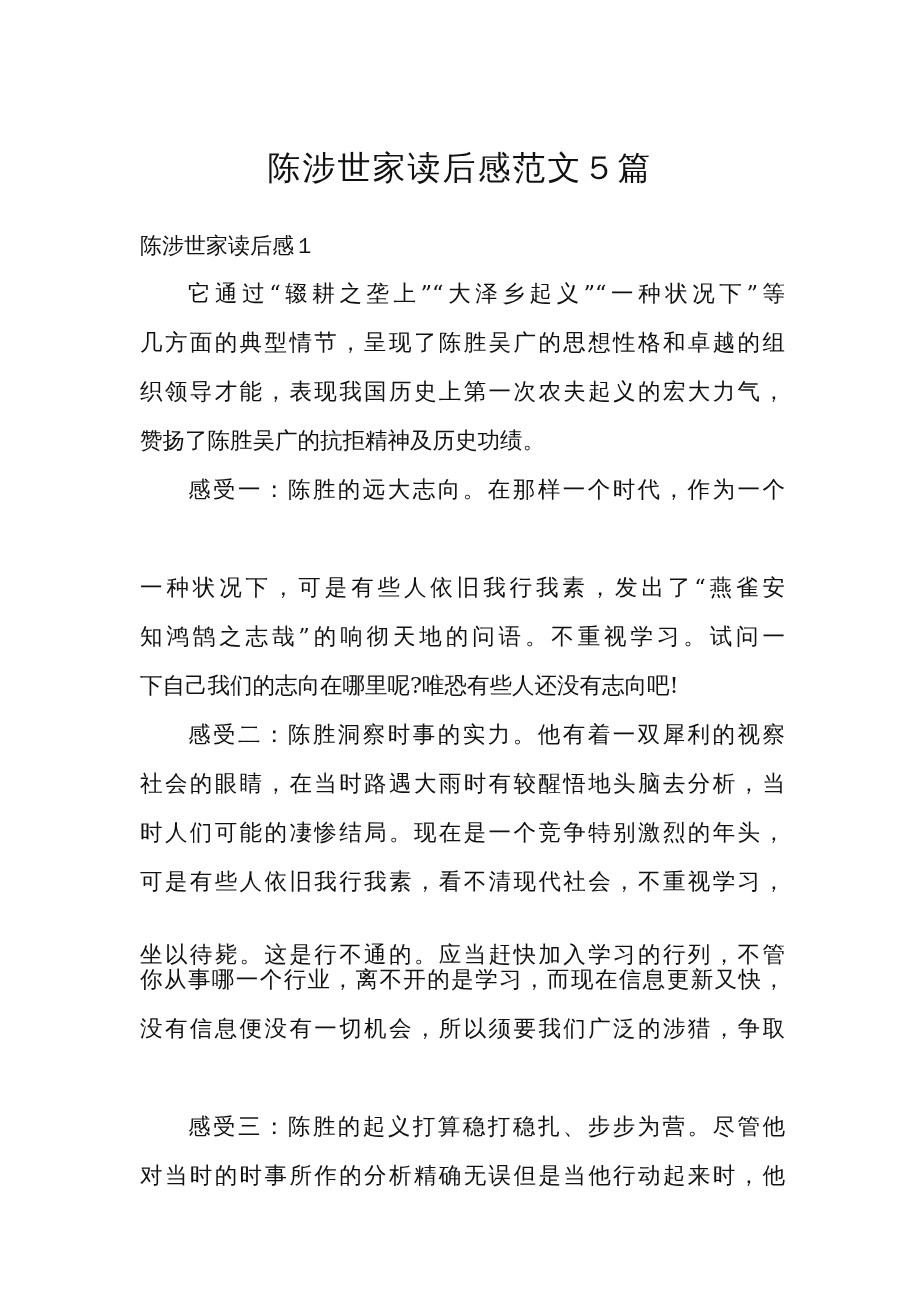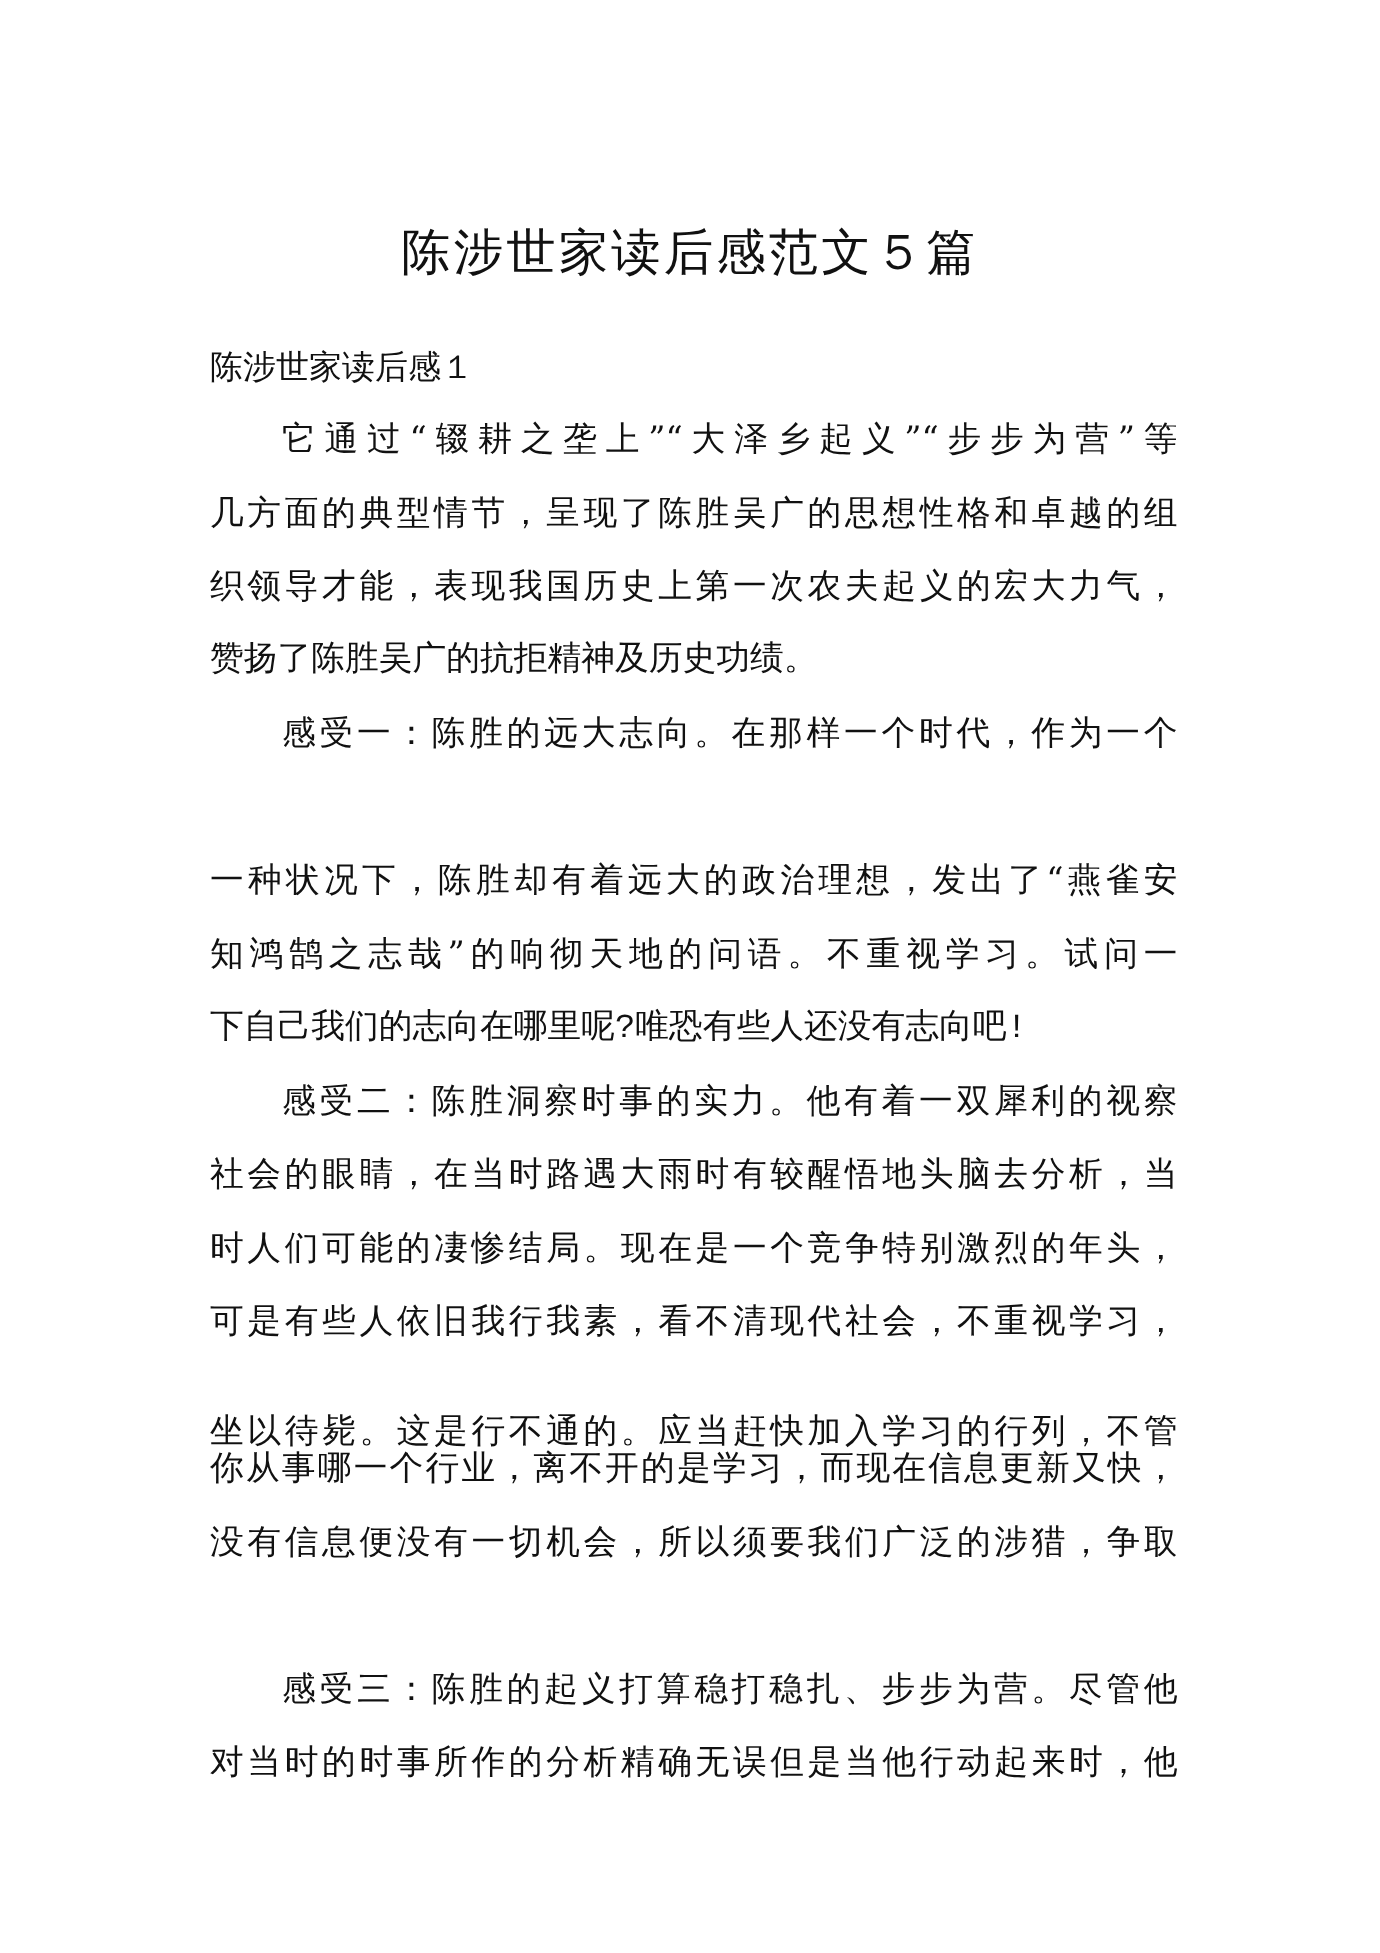--- a/index.html
+++ b/index.html
@@ -51,39 +51,38 @@
       white-space: nowrap;
       text-align: justify;
       text-align-last: justify;
     }
     .line.indent {
       left: 188px;
       width: 597px;
     }
     .line.last {
       text-align-last: left;
-      font-family: Liberation Mono, monospace;
     }
   </style>
 </head>
 <body>
 
 <div class="page">
 
   <h1 class="title">陈涉世家读后感范文５篇</h1>
 
   <div class="subhead">陈涉世家读后感１</div>
 
-  <div class="line indent" style="top:273px">它通过“辍耕之垄上”“大泽乡起义”“步步为营”等</div>
+  <div class="line indent" style="top:273px">它通过“辍耕之垄上”“大泽乡起义”“一种状况下”等</div>
   <div class="line" style="top:322px">几方面的典型情节，呈现了陈胜吴广的思想性格和卓越的组</div>
   <div class="line" style="top:371px">织领导才能，表现我国历史上第一次农夫起义的宏大力气，</div>
   <div class="line last" style="top:420px">赞扬了陈胜吴广的抗拒精神及历史功绩。</div>
 
   <div class="line indent" style="top:469px">感受一：陈胜的远大志向。在那样一个时代，作为一个</div>
-  <div class="line" style="top:567px">一种状况下，陈胜却有着远大的政治理想，发出了“燕雀安</div>
+  <div class="line" style="top:567px">一种状况下，可是有些人依旧我行我素，发出了“燕雀安</div>
   <div class="line" style="top:616px">知鸿鹄之志哉”的响彻天地的问语。不重视学习。试问一</div>
   <div class="line last" style="top:665px">下自己我们的志向在哪里呢?唯恐有些人还没有志向吧!</div>
 
   <div class="line indent" style="top:714px">感受二：陈胜洞察时事的实力。他有着一双犀利的视察</div>
   <div class="line" style="top:763px">社会的眼睛，在当时路遇大雨时有较醒悟地头脑去分析，当</div>
   <div class="line" style="top:812px">时人们可能的凄惨结局。现在是一个竞争特别激烈的年头，</div>
   <div class="line" style="top:861px">可是有些人依旧我行我素，看不清现代社会，不重视学习，</div>
   <div class="line" style="top:934px">坐以待毙。这是行不通的。应当赶快加入学习的行列，不管</div>
   <div class="line" style="top:959px">你从事哪一个行业，离不开的是学习，而现在信息更新又快，</div>
   <div class="line" style="top:1008px">没有信息便没有一切机会，所以须要我们广泛的涉猎，争取</div>

